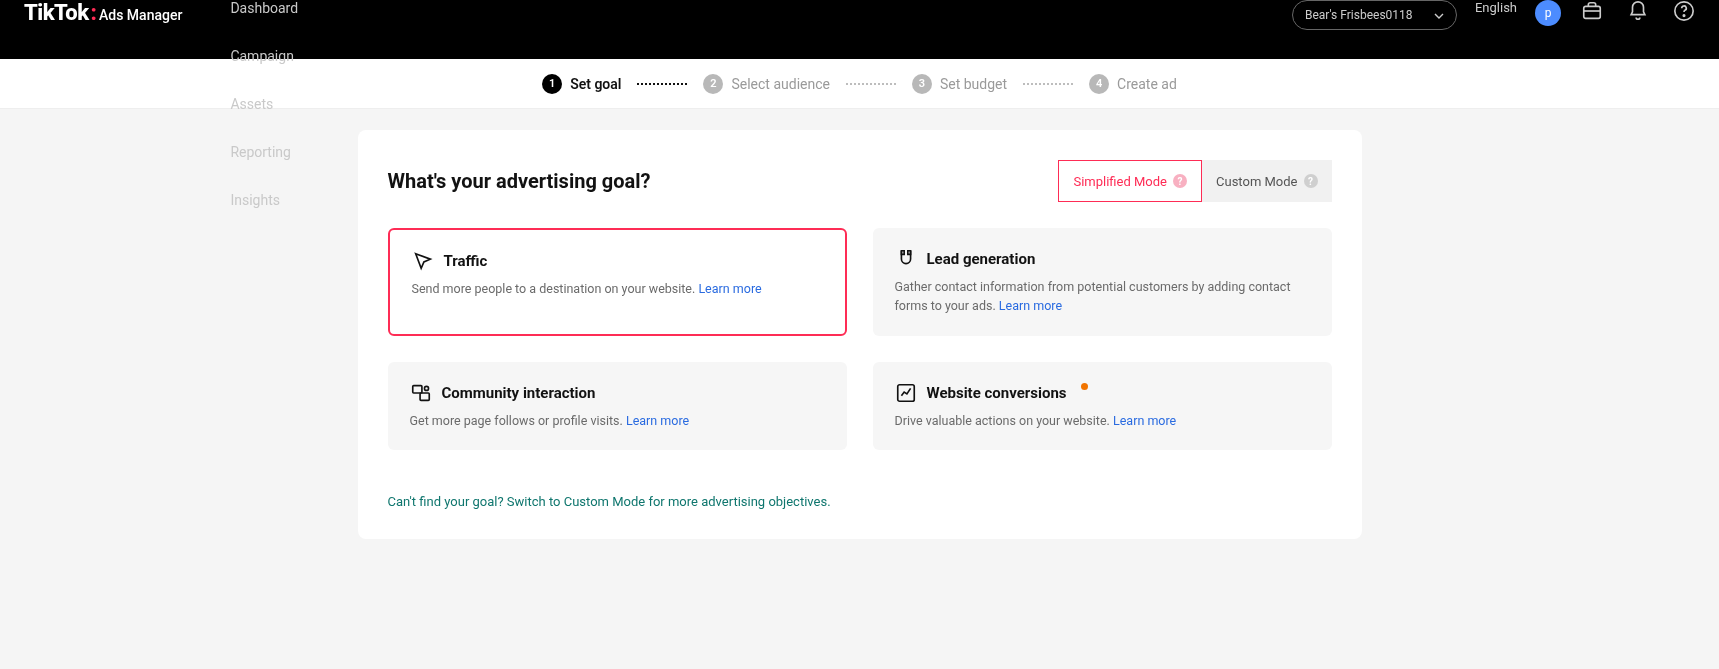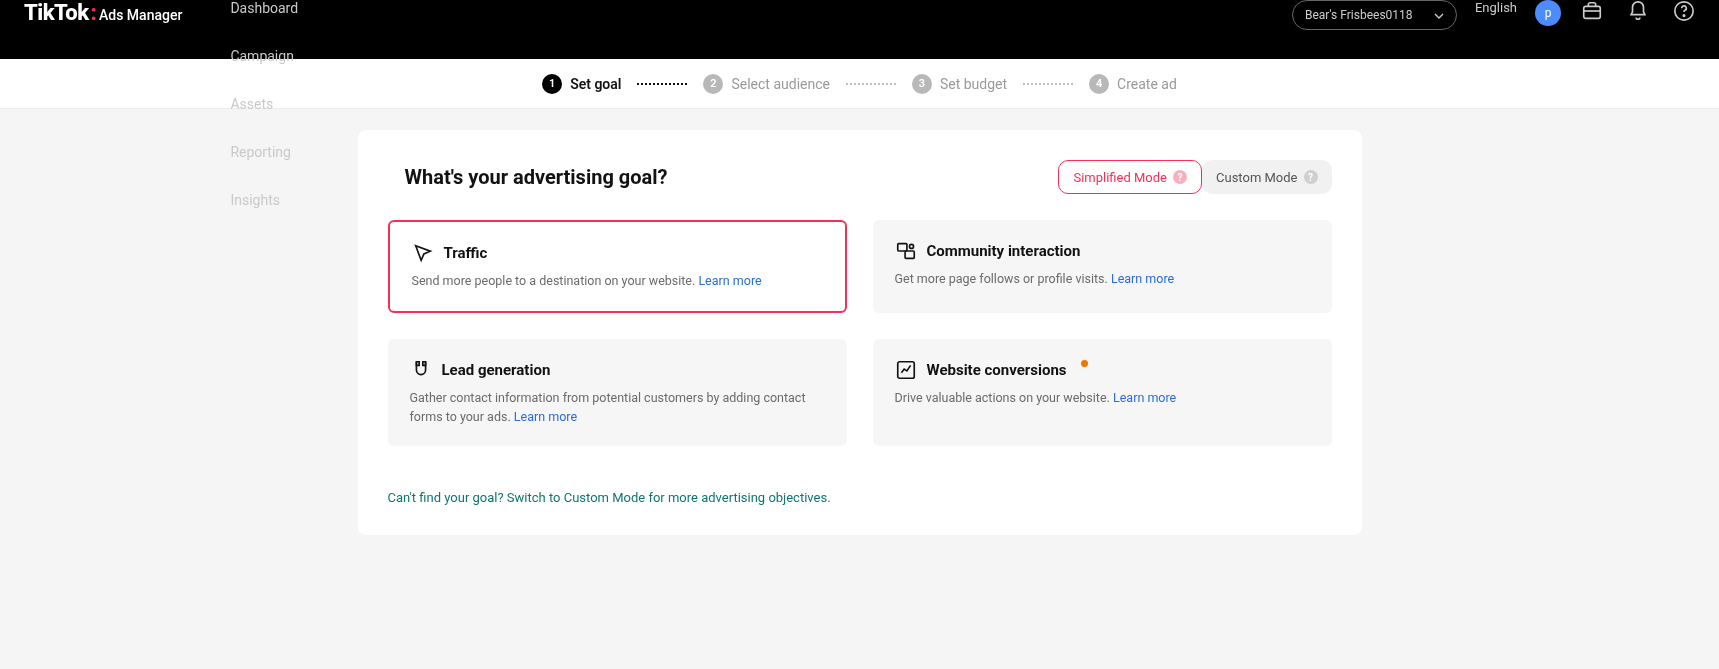--- a/index.html
+++ b/index.html
@@ -94,28 +94,28 @@
     width: 1004px;
     margin: 21px auto 0;
     background: #fff;
     border-radius: 8px;
     padding: 30px;
   }
   .page-head {
     display: flex; align-items: center; justify-content: space-between;
     margin-bottom: 26px;
   }
-  .page-title { font-size: 20px; font-weight: 700; margin-left: 17px; }
+  .page-title { font-size: 20px; font-weight: 700; }
   .mode-toggle { display: flex; }
   .mode-btn {
-    height: 34px; padding: 0 14px;
+    height: 42px; padding: 0 14px;
     display: flex; align-items: center; gap: 6px;
     font-size: 13px; cursor: pointer;
     background: #f1f1f1; color: #555;
-    border-radius: 10px;
+    border-radius: 0;
   }
   .mode-btn.sel {
     background: #fff;
     color: #fe2c55;
     border: 1px solid #fe2c55;
   }
   .mode-q {
     width: 14px; height: 14px; border-radius: 50%;
     background: #cfcfcf; color: #fff;
     display: flex; align-items: center; justify-content: center;
@@ -255,44 +255,44 @@
       </div>
       <div class="goal-desc">
         <span>Send more people to a destination on your website. </span><span class="learn">Learn more</span>
       </div>
     </div>
 
     <div class="goal">
       <div class="goal-head">
         <span class="goal-icon">
           <svg width="22" height="22" viewBox="0 0 24 24" fill="none" stroke="#121212" stroke-width="1.8">
+            <path d="M7 3v9a5 5 0 0 0 10 0V3"></path>
+              <path d="M7 3h3v4H7zM14 3h3v4h-3z"></path>
+          </svg>
+        </span>
+        <span class="title">Lead generation</span>
+      </div>
+      <div class="goal-desc">
+        <span>Gather contact information from potential customers by adding contact forms to your ads. </span><span class="learn">Learn more</span>
+      </div>
+    </div>
+
+    <div class="goal">
+      <div class="goal-head">
+        <span class="goal-icon">
+          <svg width="22" height="22" viewBox="0 0 24 24" fill="none" stroke="#121212" stroke-width="1.8">
             <rect x="3" y="4" width="10" height="8" rx="1"></rect>
               <rect x="11" y="12" width="10" height="8" rx="1"></rect>
               <circle cx="18" cy="7" r="2.2"></circle>
           </svg>
         </span>
         <span class="title">Community interaction</span>
       </div>
       <div class="goal-desc">
         <span>Get more page follows or profile visits. </span><span class="learn">Learn more</span>
-      </div>
-    </div>
-
-    <div class="goal">
-      <div class="goal-head">
-        <span class="goal-icon">
-          <svg width="22" height="22" viewBox="0 0 24 24" fill="none" stroke="#121212" stroke-width="1.8">
-            <path d="M7 3v9a5 5 0 0 0 10 0V3"></path>
-              <path d="M7 3h3v4H7zM14 3h3v4h-3z"></path>
-          </svg>
-        </span>
-        <span class="title">Lead generation</span>
-      </div>
-      <div class="goal-desc">
-        <span>Gather contact information from potential customers by adding contact forms to your ads. </span><span class="learn">Learn more</span>
       </div>
     </div>
 
     <div class="goal">
       <div class="goal-head">
         <span class="goal-icon">
           <svg width="22" height="22" viewBox="0 0 24 24" fill="none" stroke="#121212" stroke-width="1.8">
             <rect x="3" y="3" width="18" height="18" rx="2"></rect>
               <path d="M7 15l3-4 3 2 4-6"></path>
           </svg>

